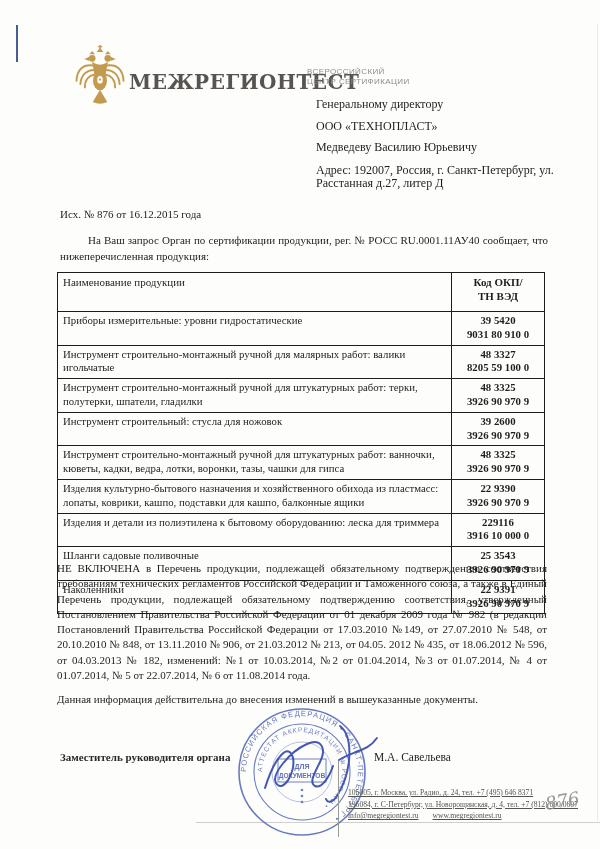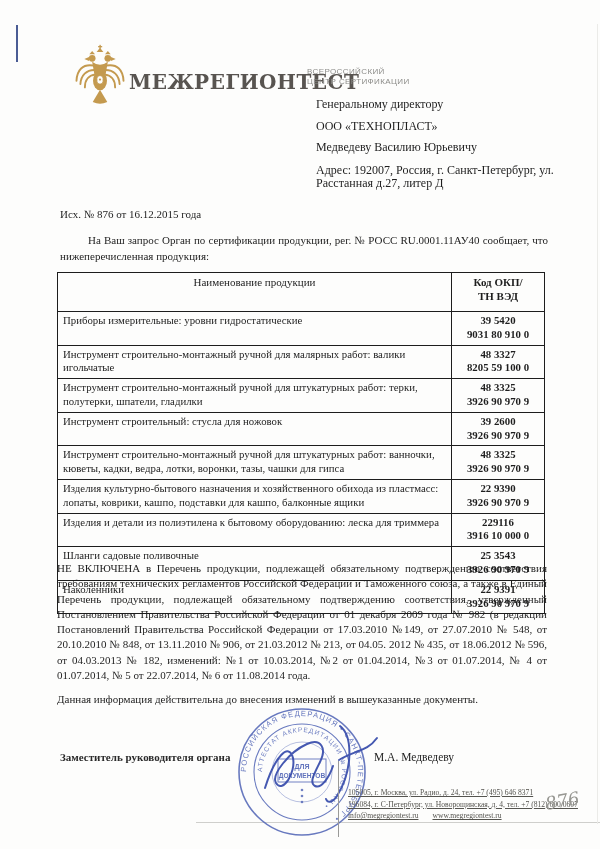--- a/index.html
+++ b/index.html
@@ -19,21 +19,21 @@
   .ref-line{left:60px;top:208px;font-size:11px;}
   .intro{left:60px;top:233px;width:488px;font-size:11px;line-height:15.5px;
          text-align:justify;text-indent:28px;}
 
   
   table.products{position:absolute;left:57px;top:272px;width:488px;border-collapse:collapse;
                  table-layout:fixed;}
   table.products td,table.products th{border:1px solid #1d1d1d;font-weight:normal;
                  font-size:10.8px;line-height:13.8px;padding:2px 5px 3px 5px;vertical-align:top;}
   table.products .code-col{width:88px;text-align:center;padding-left:2px;padding-right:2px;font-weight:bold;}
-  table.products th{text-align:center;font-size:11px;height:32px;padding-top:3px;}
+  table.products th{text-align:left;font-size:11px;height:32px;padding-top:3px;}
   .code-lines div{text-align:center;}
 
   .conclusion{left:57px;top:561px;width:490px;font-size:11px;line-height:15.3px;text-align:justify;}
   .validity{left:57px;top:693px;font-size:11px;}
 
   .sig-position{left:60px;top:751px;font-size:11px;font-weight:bold;color:#2a2a2a;}
   .sig-name{left:374px;top:751px;font-size:11.5px;}
 
   
   .footer-divider{left:338px;top:761px;width:1px;height:76px;background:#9a9a98;}
@@ -217,21 +217,21 @@
     <svg width="160" height="120" viewBox="0 0 160 120">
       <g stroke="#3c50ad" stroke-width="2" fill="none" stroke-linecap="round" opacity="0.95">
         <path d="M22 88 C 32 56 46 42 50 58 C 53 72 40 94 33 83 C 28 75 46 52 64 44 C 78 38 84 48 77 62 C 71 74 66 83 72 86 C 78 89 86 78 90 66"></path>
         <path d="M97 26 C 110 36 110 70 94 96 C 90 102 85 104 83 99"></path>
         <path d="M96 60 C 112 50 124 52 134 38"></path>
       </g>
     </svg>
   </div>
 
   <div class="abs sig-position">Заместитель руководителя органа</div>
-  <div class="abs sig-name">М.А. Медведеву</div>
+  <div class="abs sig-name">М.А. Савельева</div>
 
   <div class="abs footer-divider"></div>
   <div class="abs footer-text">
     <div>105005, г. Москва, ул. Радио, д. 24, тел. +7 (495) 646 8371</div>
     <div>196084, г. С-Петербург, ул. Новорощинская, д. 4, тел. +7 (812) 600 0607</div>
     <div class="footer-contacts">
       <span>info@megregiontest.ru</span><span>www.megregiontest.ru</span>
     </div>
   </div>
   <div class="abs handwritten">876</div>

